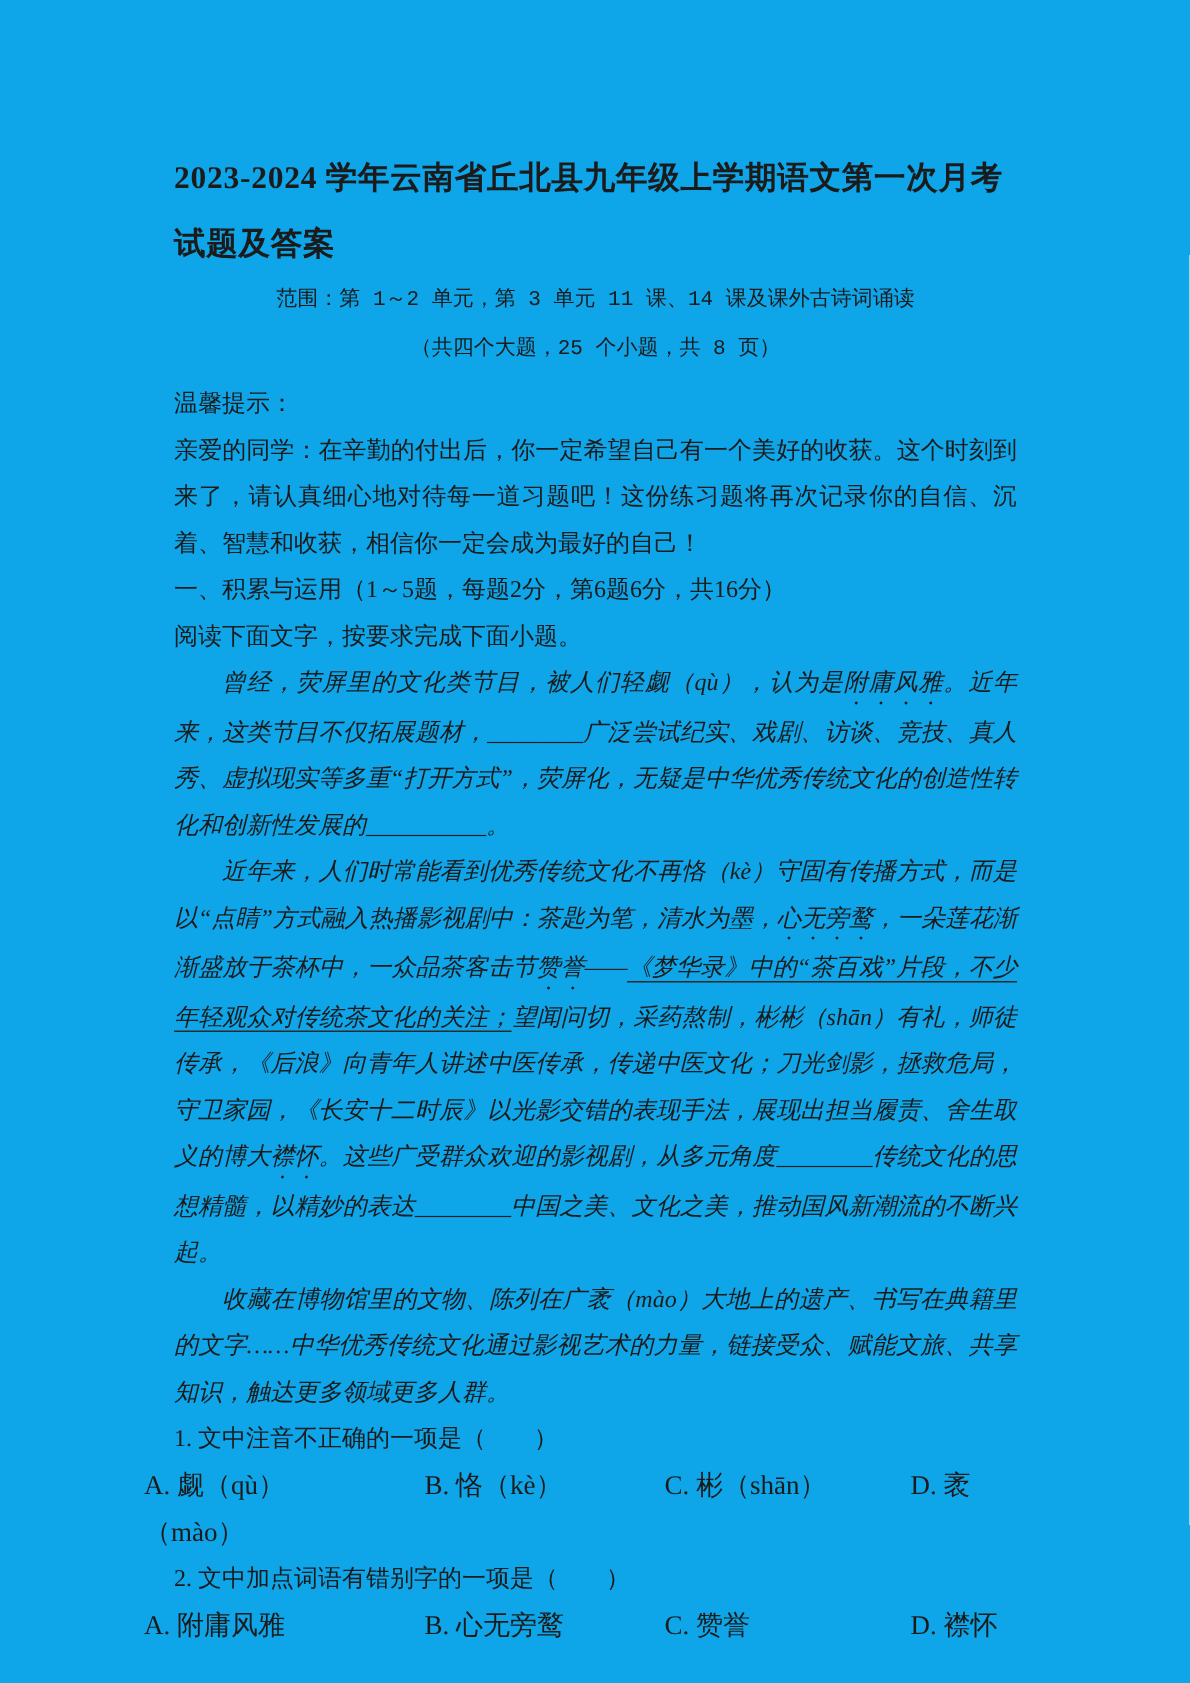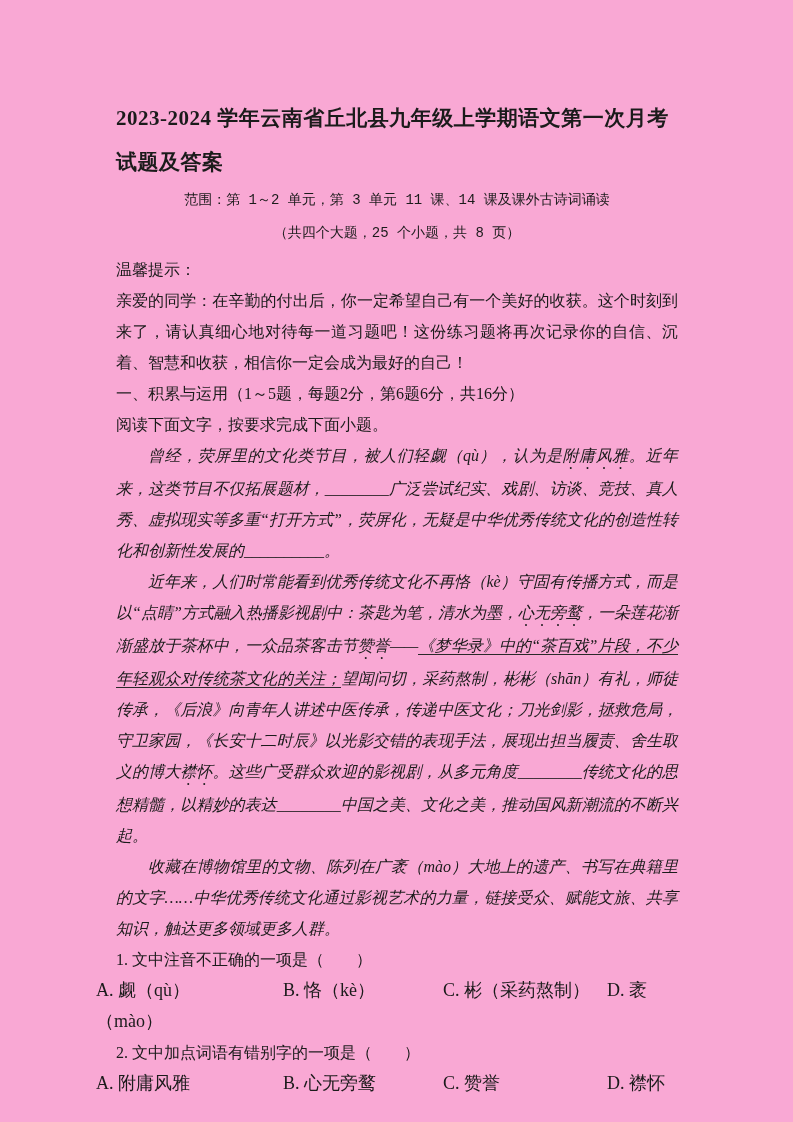--- a/index.html
+++ b/index.html
@@ -1,21 +1,21 @@
 <!DOCTYPE html>
 <html lang="zh"><head>
 <meta charset="utf-8">
 <style>
   html, body { margin: 0; padding: 0; background: #ffffff; }
   .page {
     position: relative;
     width: 793px;
     height: 1122px;
     margin: 0 auto;
-    background: #f9a8d4;
+    background: #0ea5e9;
     color: #1b1b1b;
     font-family: "Liberation Serif", serif;
     overflow: hidden;
     box-sizing: border-box;
     padding: 96px 115px 0 116px;
   }
   .title {
     font-size: 21px;
     font-weight: 700;
     line-height: 44px;
@@ -82,21 +82,21 @@
     <p class="line indent"><span>曾经，荧屏里的文化类节目，被人们轻觑（qù），认为是</span><span class="dots">附庸风雅</span><span>。近年来，这类节目不仅拓展题材，________广泛尝试纪实、戏剧、访谈、竞技、真人秀、虚拟现实等多重“打开方式”，荧屏化，无疑是中华优秀传统文化的创造性转化和创新性发展的__________。</span></p>
 
     <p class="line indent"><span>近年来，人们时常能看到优秀传统文化不再恪（kè）守固有传播方式，而是以“点睛”方式融入热播影视剧中：茶匙为笔，清水为墨，</span><span class="dots">心无旁鹜</span><span>，一朵莲花渐渐盛放于茶杯中，一众品茶客击节</span><span class="dots">赞誉</span><span>——</span><span class="uline">《梦华录》中的“茶百戏”片段，不少年轻观众对传统茶文化的关注；</span><span>望闻问切，采药熬制，彬彬（shān）有礼，师徒传承，《后浪》向青年人讲述中医传承，传递中医文化；刀光剑影，拯救危局，守卫家园，《长安十二时辰》以光影交错的表现手法，展现出担当履责、舍生取义的博大</span><span class="dots">襟怀</span><span>。这些广受群众欢迎的影视剧，从多元角度________传统文化的思想精髓，以精妙的表达________中国之美、文化之美，推动国风新潮流的不断兴起。</span></p>
 
     <p class="line indent">收藏在博物馆里的文物、陈列在广袤（mào）大地上的遗产、书写在典籍里的文字……中华优秀传统文化通过影视艺术的力量，链接受众、赋能文旅、共享知识，触达更多领域更多人群。</p>
 
     <p class="line">1.  文中注音不正确的一项是（　　）</p>
     <div class="opts">
       <span class="opt">A.  觑（qù）</span>
       <span class="opt">B.  恪（kè）</span>
-      <span class="opt">C.  彬（采药熬制）</span>
+      <span class="opt">C.  彬（shān）</span>
       <span class="opt">D.  袤</span>
       <span class="opt">（mào）</span>
     </div>
 
     <p class="line">2.  文中加点词语有错别字的一项是（　　）</p>
     <div class="opts">
       <span class="opt">A.  附庸风雅</span>
       <span class="opt">B.  心无旁鹜</span>
       <span class="opt">C.  赞誉</span>
       <span class="opt">D.  襟怀</span>

